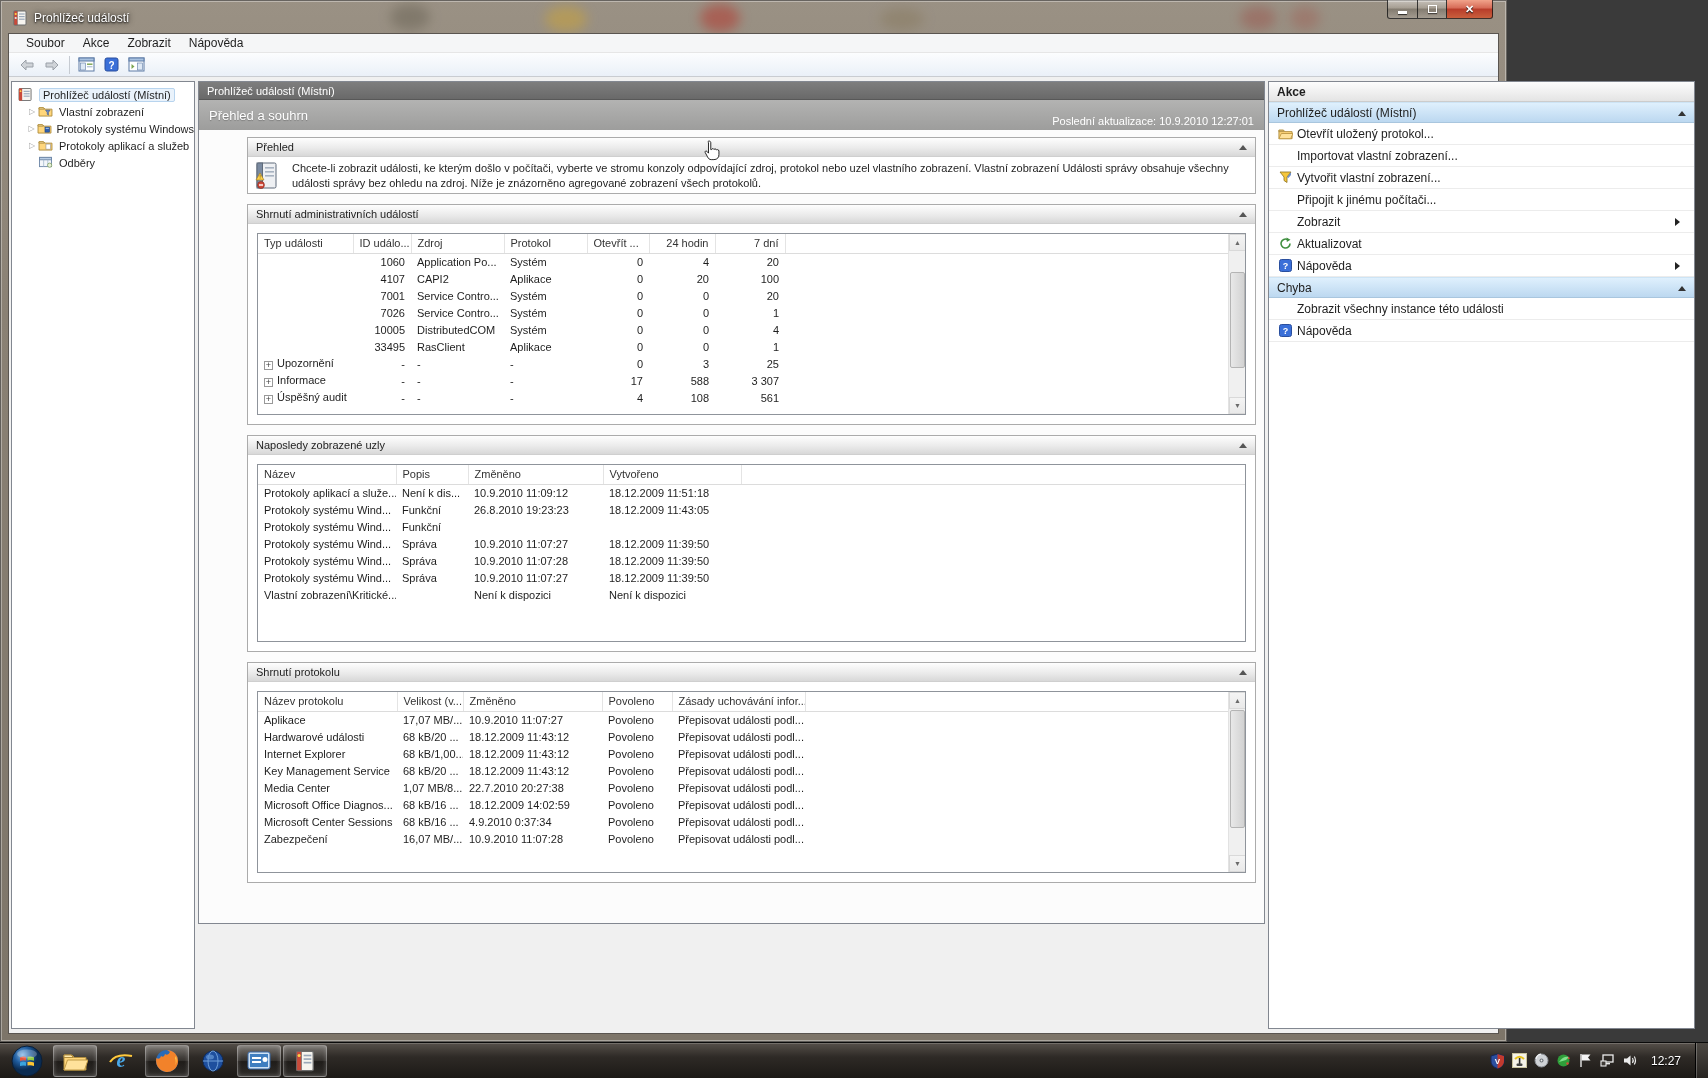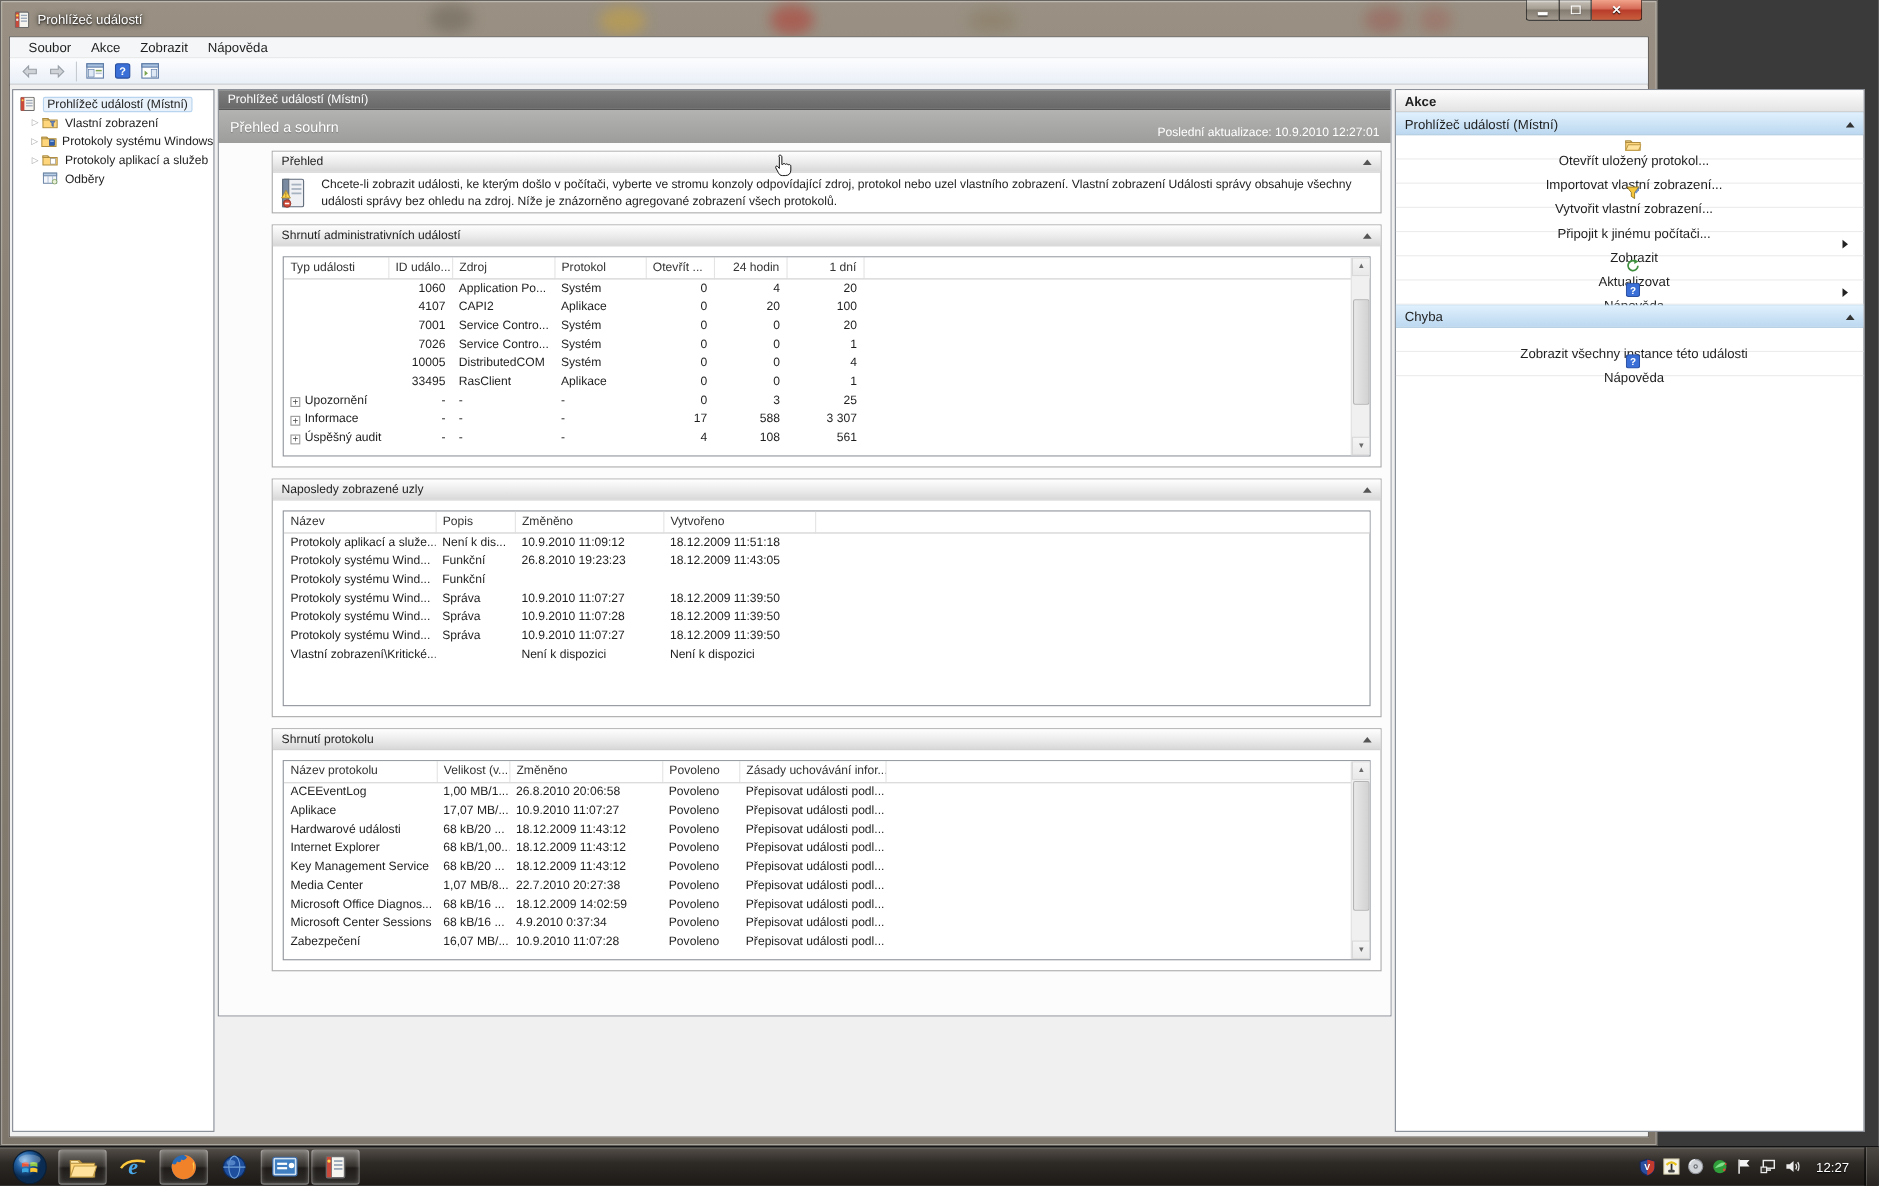--- a/index.html
+++ b/index.html
@@ -93,21 +93,21 @@
     background:linear-gradient(#f4f4f4,#e9e9e9); border:1px solid #d9d9d9; color:#6a6a6a; font-size:7px; }
   .vs-up { top:0; } .vs-down { bottom:0; }
   .vs-thumb { position:absolute; left:1px; width:15px; background:linear-gradient(90deg,#e8e8e8,#d2d2d2); border:1px solid #b4b4b4; border-radius:2px; }
 
   
   .actions-title { height:20px; background:linear-gradient(#fdfdfd,#e4e4e4); border-bottom:1px solid #cccccc;
     display:flex; align-items:center; padding-left:8px; font-size:12px; font-weight:bold; color:#1e1e1e; }
   .action-group-header { height:21px; background:linear-gradient(#dff0fd, #bcd8f0); border-top:1px solid #cde4f5; border-bottom:1px solid #a9c6de;
     display:flex; align-items:center; padding:0 8px; font-size:12px; color:#1e1e1e; position:relative; }
   .action-group-header .collapse-arrow { top:8px; border-bottom-color:#333; }
-  .action-item { height:22px; display:flex; align-items:center; border-bottom:1px solid #ececec; font-size:12px; color:#1e1e1e; position:relative; padding-left:6px;flex-direction:column; }
+  .action-item { height:22px; display:flex; align-items:center; border-bottom:1px solid #ececec; font-size:12px; color:#1e1e1e; position:relative; padding-left:6px; }
   .ai-icon { width:20px; height:16px; flex:none; display:flex; align-items:center; justify-content:center; }
   .ai-label { padding-left:2px; white-space:nowrap; }
   .ai-sub { position:absolute; right:14px; top:7px; width:0; height:0;
     border-top:4px solid transparent; border-bottom:4px solid transparent; border-left:5px solid #222; }
 
   
   .cursor { position:absolute; left:700px; top:140px; width:22px; height:24px; pointer-events:none; z-index:50; }
 
   
   .taskbar { position:absolute; left:0; bottom:0; width:1708px; height:36px;
@@ -322,21 +322,21 @@
                         <col>
                       </colgroup>
                       <thead>
                         <tr>
                           <th>Typ události</th>
                           <th>ID událo...</th>
                           <th>Zdroj</th>
                           <th>Protokol</th>
                           <th>Otevřít ...</th>
                           <th class="al-r">24 hodin</th>
-                          <th class="al-r">1 dní</th>
+                          <th class="al-r">7 dní</th>
                           <th></th>
                         </tr>
                       </thead>
                       <tbody>
                         <tr>
                           <td></td>
                           <td class="al-r">1060</td>
                           <td>Application Po...</td>
                           <td>Systém</td>
                           <td class="al-r">0</td>
@@ -539,28 +539,20 @@
                         <tr>
                           <th>Název protokolu</th>
                           <th>Velikost (v...</th>
                           <th>Změněno</th>
                           <th>Povoleno</th>
                           <th>Zásady uchovávání infor...</th>
                           <th></th>
                         </tr>
                       </thead>
                       <tbody>
-                        <tr>
-                          <td>ACEEventLog</td>
-                          <td>1,00 MB/1...</td>
-                          <td>26.8.2010 20:06:58</td>
-                          <td>Povoleno</td>
-                          <td>Přepisovat události podl...</td>
-                          <td></td>
-                        </tr>
                         <tr>
                           <td>Aplikace</td>
                           <td>17,07 MB/...</td>
                           <td>10.9.2010 11:07:27</td>
                           <td>Povoleno</td>
                           <td>Přepisovat události podl...</td>
                           <td></td>
                         </tr>
                         <tr>
                           <td>Hardwarové události</td>

